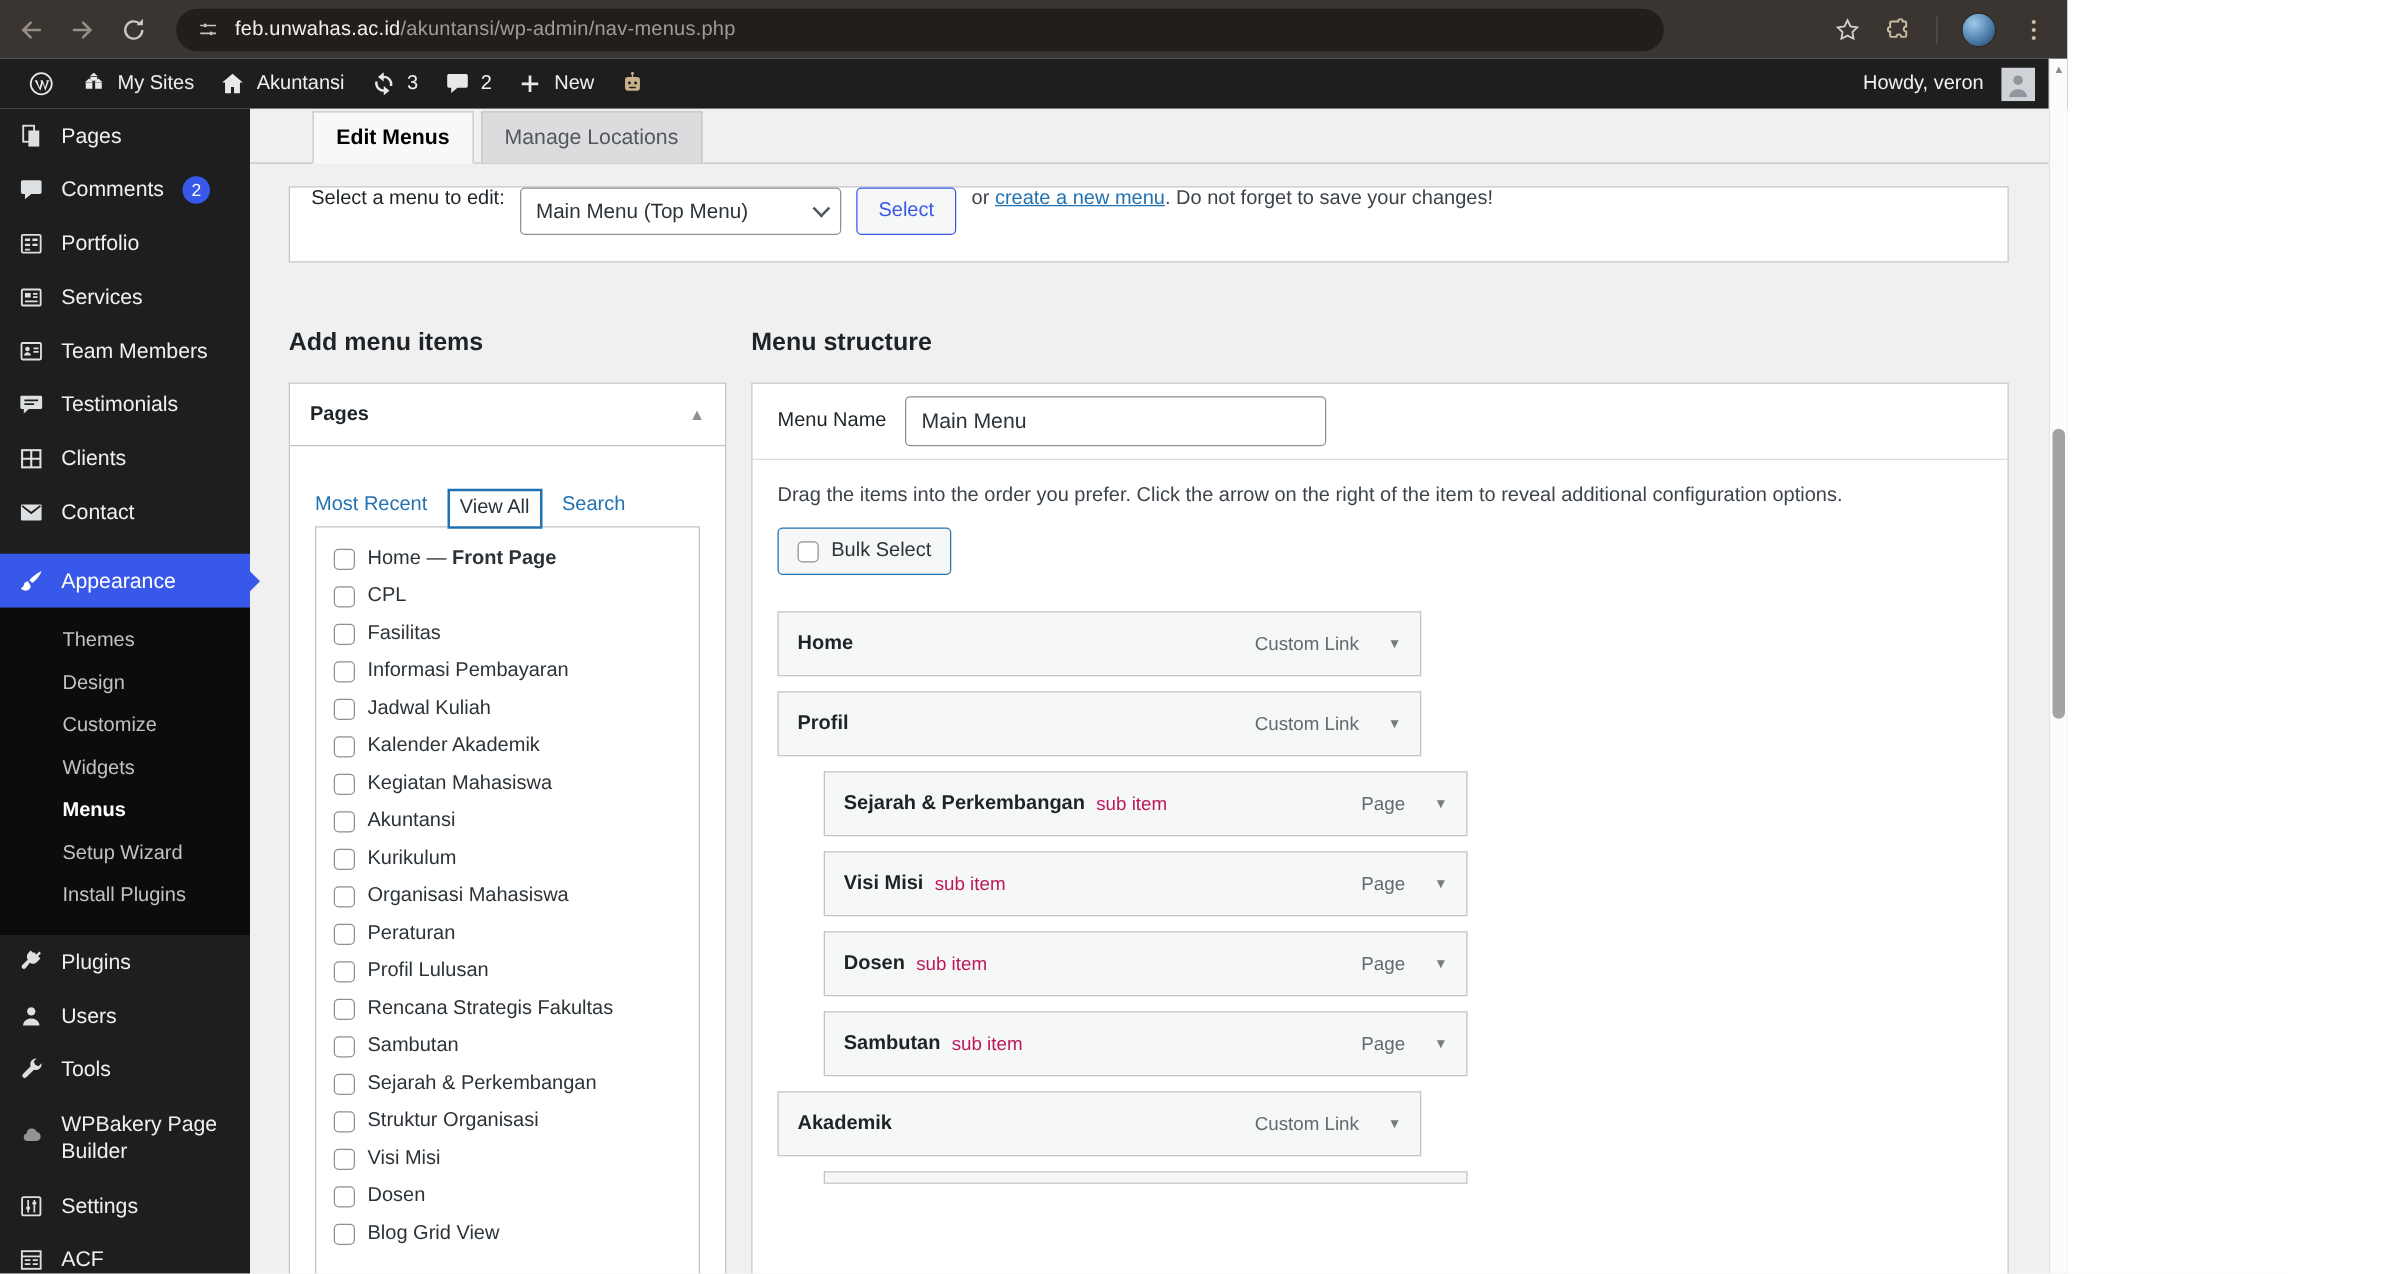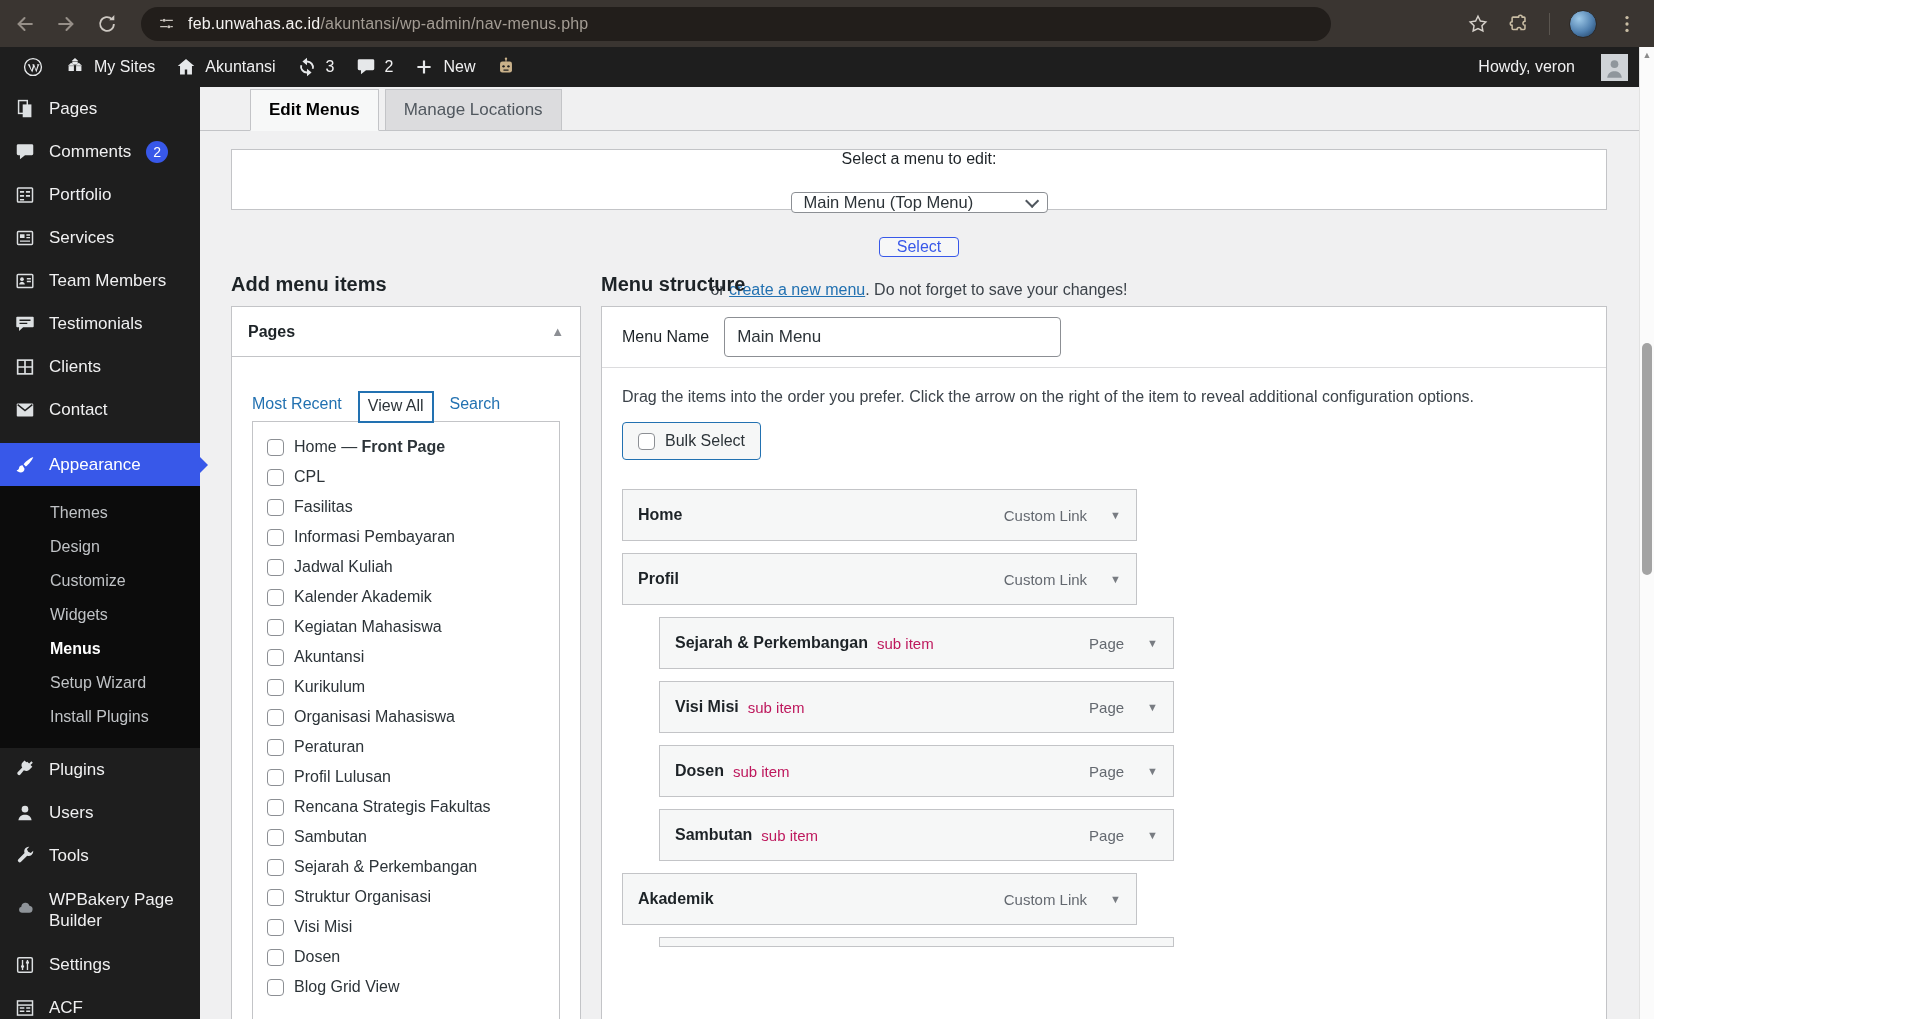--- a/index.html
+++ b/index.html
@@ -24,21 +24,21 @@
   .chrome-right .ic.tan { color:#c9bda4; }
   .vsep { width:1px; height:22px; background:#5a554f; }
   .browser-avatar { width:28px; height:28px; border-radius:50%; background:radial-gradient(circle at 35% 30%, #9ec9e8, #4f7fae 55%, #2c4f74 85%); border:1px solid #2c2825; }
 
   
   .admin-bar { height:40px; background:var(--admin-dark,#1e1e1e); color:#f0f0f1; display:flex; align-items:center; font-size:16px; padding:0 12px; }
   .ab-item { display:flex; align-items:center; gap:8px; padding:0 10px; height:100%; cursor:pointer;justify-content:space-between; }
   .ab-item .ic { width:22px; height:22px; color:#e6e8ea; display:inline-block; }
   .ab-item .ic svg { width:100%; height:100%; }
   .ab-item.tint .ic { color:#c9b18a; }
-  .ab-right { margin-left:auto; display:flex; align-items:center; gap:26px; padding-right:14px; }
+  .ab-right { margin-left:auto; display:flex; align-items:center; gap:14px; padding-right:14px; }
   .howdy { font-size:16px; color:#f0f0f1; }
   .ab-avatar { width:27px; height:27px; display:inline-block; }
   .ab-avatar svg { width:100%; height:100%; }
 
   
   .layout { display:flex; height:932px; }
   .sidebar { width:200px; flex:0 0 200px; background:var(--admin-dark,#1e1e1e); color:#f0f0f1; position:relative; z-index:10; }
   .side-item { height:43px; display:flex; align-items:center; gap:13px; padding:0 8px 0 14px; font-size:17px; cursor:pointer; position:relative; }
   .side-item .ic { width:22px; height:22px; color:#dde0e2; flex:0 0 auto; }
   .side-item .ic svg { width:100%; height:100%; }
@@ -53,28 +53,28 @@
   .side-item.two-line { height:66px; line-height:1.25; }
   .side-item.two-line .lbl { white-space:normal; width:130px; }
   .wpb-ic { color:#8f9499 !important; }
 
   
   .content { position:relative; flex:1; background:var(--page-bg,#f0f0f1); overflow:hidden; color:#1d2327; }
   .nav-tabs { height:44px; display:flex; align-items:flex-end; padding-left:50px; border-bottom:1px solid #c3c4c7; }
   .tab { font-size:17px; padding:10px 18px; border:1px solid #c3c4c7; border-bottom:none; background:#dcdcde; color:#50575e; cursor:pointer; margin-right:6px; }
   .tab.active { background:#f7f8f8; color:#000; font-weight:bold; margin-bottom:-1px; border-bottom:1px solid #f7f8f8; }
 
-  .manage-bar { margin:18px 47px 0 31px; height:61px; background:#fff; border:1px solid #c3c4c7; display:flex; align-items:center; padding:0 17px; gap:24px; font-size:16px;flex-direction:column; }
+  .manage-bar { margin:18px 47px 0 31px; height:61px; background:#fff; border:1px solid #c3c4c7; display:flex; align-items:flex-start; padding:0 17px; gap:12px; font-size:16px; }
   .select-box { width:257px; height:38px; border:1px solid #8c8f94; border-radius:4px; background:#fff; display:flex; align-items:center; padding:0 12px; font-size:16.5px; color:#2c3338; cursor:pointer; }
   .select-box .chev { margin-left:auto; width:10px; height:10px; border-right:2px solid #50575e; border-bottom:2px solid #50575e; transform:rotate(45deg) translateY(-3px); }
   .btn-secondary { height:38px; padding:0 17px; background:#f6f7f7; border:1px solid var(--accent-blue,#3858e9); border-radius:4px; color:var(--accent-blue,#3858e9); font-size:16px; cursor:pointer; font-family:inherit; }
   .or-text { color:#3c434a; }
   .or-text a { color:var(--link-blue,#2271b1); text-decoration:underline; cursor:pointer; }
 
-  h2.col-head { position:absolute; top:186px; font-size:20px; font-weight:600; color:#1d2327; }
+  h2.col-head { position:absolute; top:176px; font-size:20px; font-weight:600; color:#1d2327; }
   .add-items-head { left:31px; }
   .structure-head { left:401px; }
 
   .panel { position:absolute; top:219px; background:#fff; border:1px solid #c3c4c7; }
   .pages-panel { left:31px; width:350px; height:810px; }
   .pages-head { height:50px; display:flex; align-items:center; padding:0 16px; border-bottom:1px solid #c3c4c7; }
   .pages-head .t { font-size:16px; font-weight:bold; color:#1d2327; }
   .toggle { margin-left:auto; color:#8c8f94; font-size:13px; cursor:pointer; }
   .subtabs { margin:34px 20px 0; display:flex; align-items:flex-end; gap:16px; font-size:16px; position:relative; z-index:2; }
   .subtab-link { color:var(--link-blue,#2271b1); padding-bottom:8px; cursor:pointer; }

